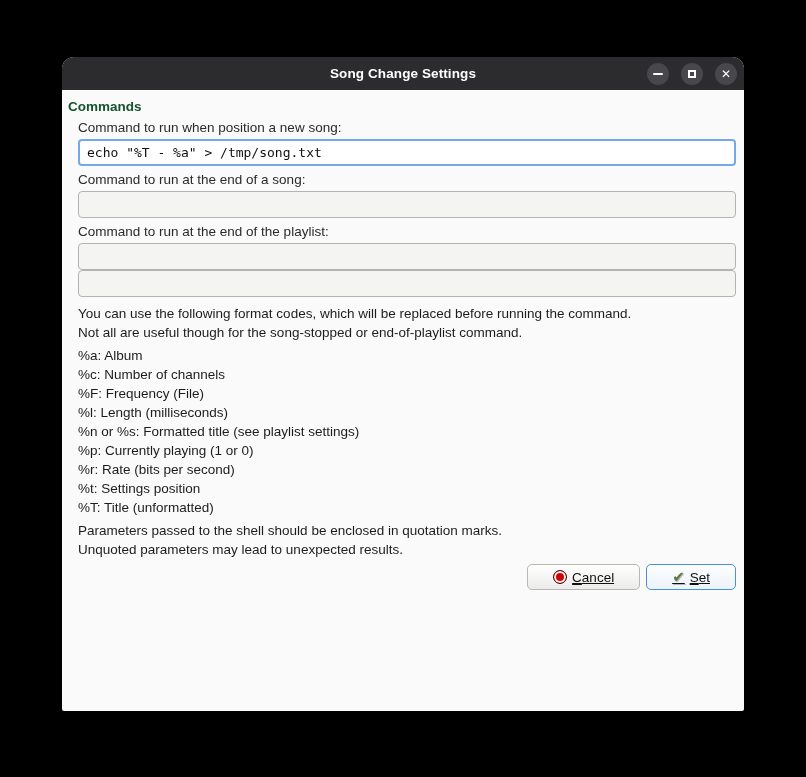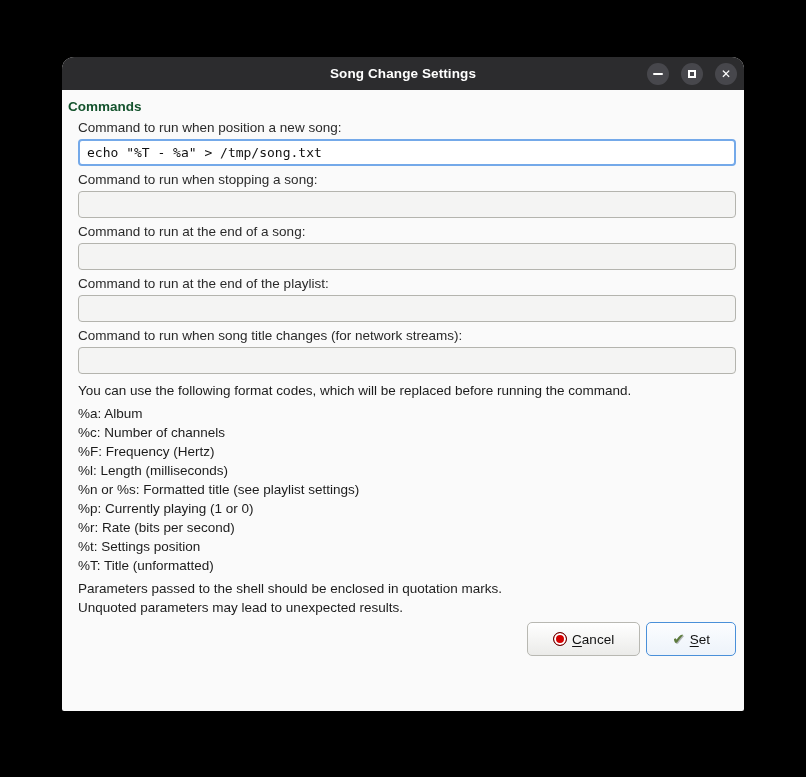--- a/index.html
+++ b/index.html
@@ -52,25 +52,26 @@
   .codes { margin:4px 0 0 13px; }
   .code-item { line-height:19px; }
   .note { margin:4px 0 0 13px; line-height:19px; }
 
   .actions {
     display:flex; justify-content:flex-end; align-items:center;
     gap:6px; margin:5px 4px 0 0;
   }
   .btn {
     display:flex; align-items:center; justify-content:center; gap:5px;
-    height:34px; min-width:80px; padding:0 25px;
+    height:26px; min-width:80px; padding:0 25px;
     border:1px solid #b8b8b2; border-radius:5px;
     background:linear-gradient(#ffffff, #ebebe9);
     font-family:"Liberation Sans", sans-serif; font-size:13.5px; color:#111;
     cursor:default;
+    text-decoration:underline;
   }
   .btn.default {
     border:1px solid #4a90d9;
     background:linear-gradient(#fcfdff, #edf3fa);
   }
   .btn u { text-decoration:underline; text-underline-offset:2px; }
   .stop-icon {
     width:14px; height:14px; border-radius:50%;
     background:#d40000; border:1px solid #5f0000;
     box-shadow:inset 0 0 0 2px #ffffff;
@@ -104,48 +105,44 @@
   </div>
 
   <div class="content">
     <div class="heading">Commands</div>
 
     <div class="field">
       <div class="field-label">Command to run when position a new song:</div>
       <input class="entry focused" value="echo &quot;%T - %a&quot; &gt; /tmp/song.txt" style="">
     </div>
 
-    <div class="field">
-      <div class="field-label">Command to run when stopping a song:</div>
-      <input class="entry" value="" style="">
-    </div>
 
     <div class="field">
       <div class="field-label">Command to run at the end of a song:</div>
       <input class="entry" value="" style="">
     </div>
 
     <div class="field">
       <div class="field-label">Command to run at the end of the playlist:</div>
       <input class="entry" value="" style="">
     </div>
 
     <div class="field">
-      <div class="field-label">Command to run when song title changes (for network streams):</div>
       <input class="entry" value="" style="">
     </div>
 
     <div class="intro">
       <div>You can use the following format codes, which will be replaced before running the command.</div>
+      <div>Not all are useful though for the song-stopped or end-of-playlist command.</div>
     </div>
 
     <div class="codes">
       <div class="code-item">%a: Album</div>
       <div class="code-item">%c: Number of channels</div>
-      <div class="code-item">%F: Frequency (Hertz)</div>
+      <div class="code-item">%F: Frequency (File)</div>
       <div class="code-item">%l: Length (milliseconds)</div>
       <div class="code-item">%n or %s: Formatted title (see playlist settings)</div>
       <div class="code-item">%p: Currently playing (1 or 0)</div>
       <div class="code-item">%r: Rate (bits per second)</div>
       <div class="code-item">%t: Settings position</div>
       <div class="code-item">%T: Title (unformatted)</div>
     </div>
 
     <div class="note">
       <div>Parameters passed to the shell should be enclosed in quotation marks.</div>

